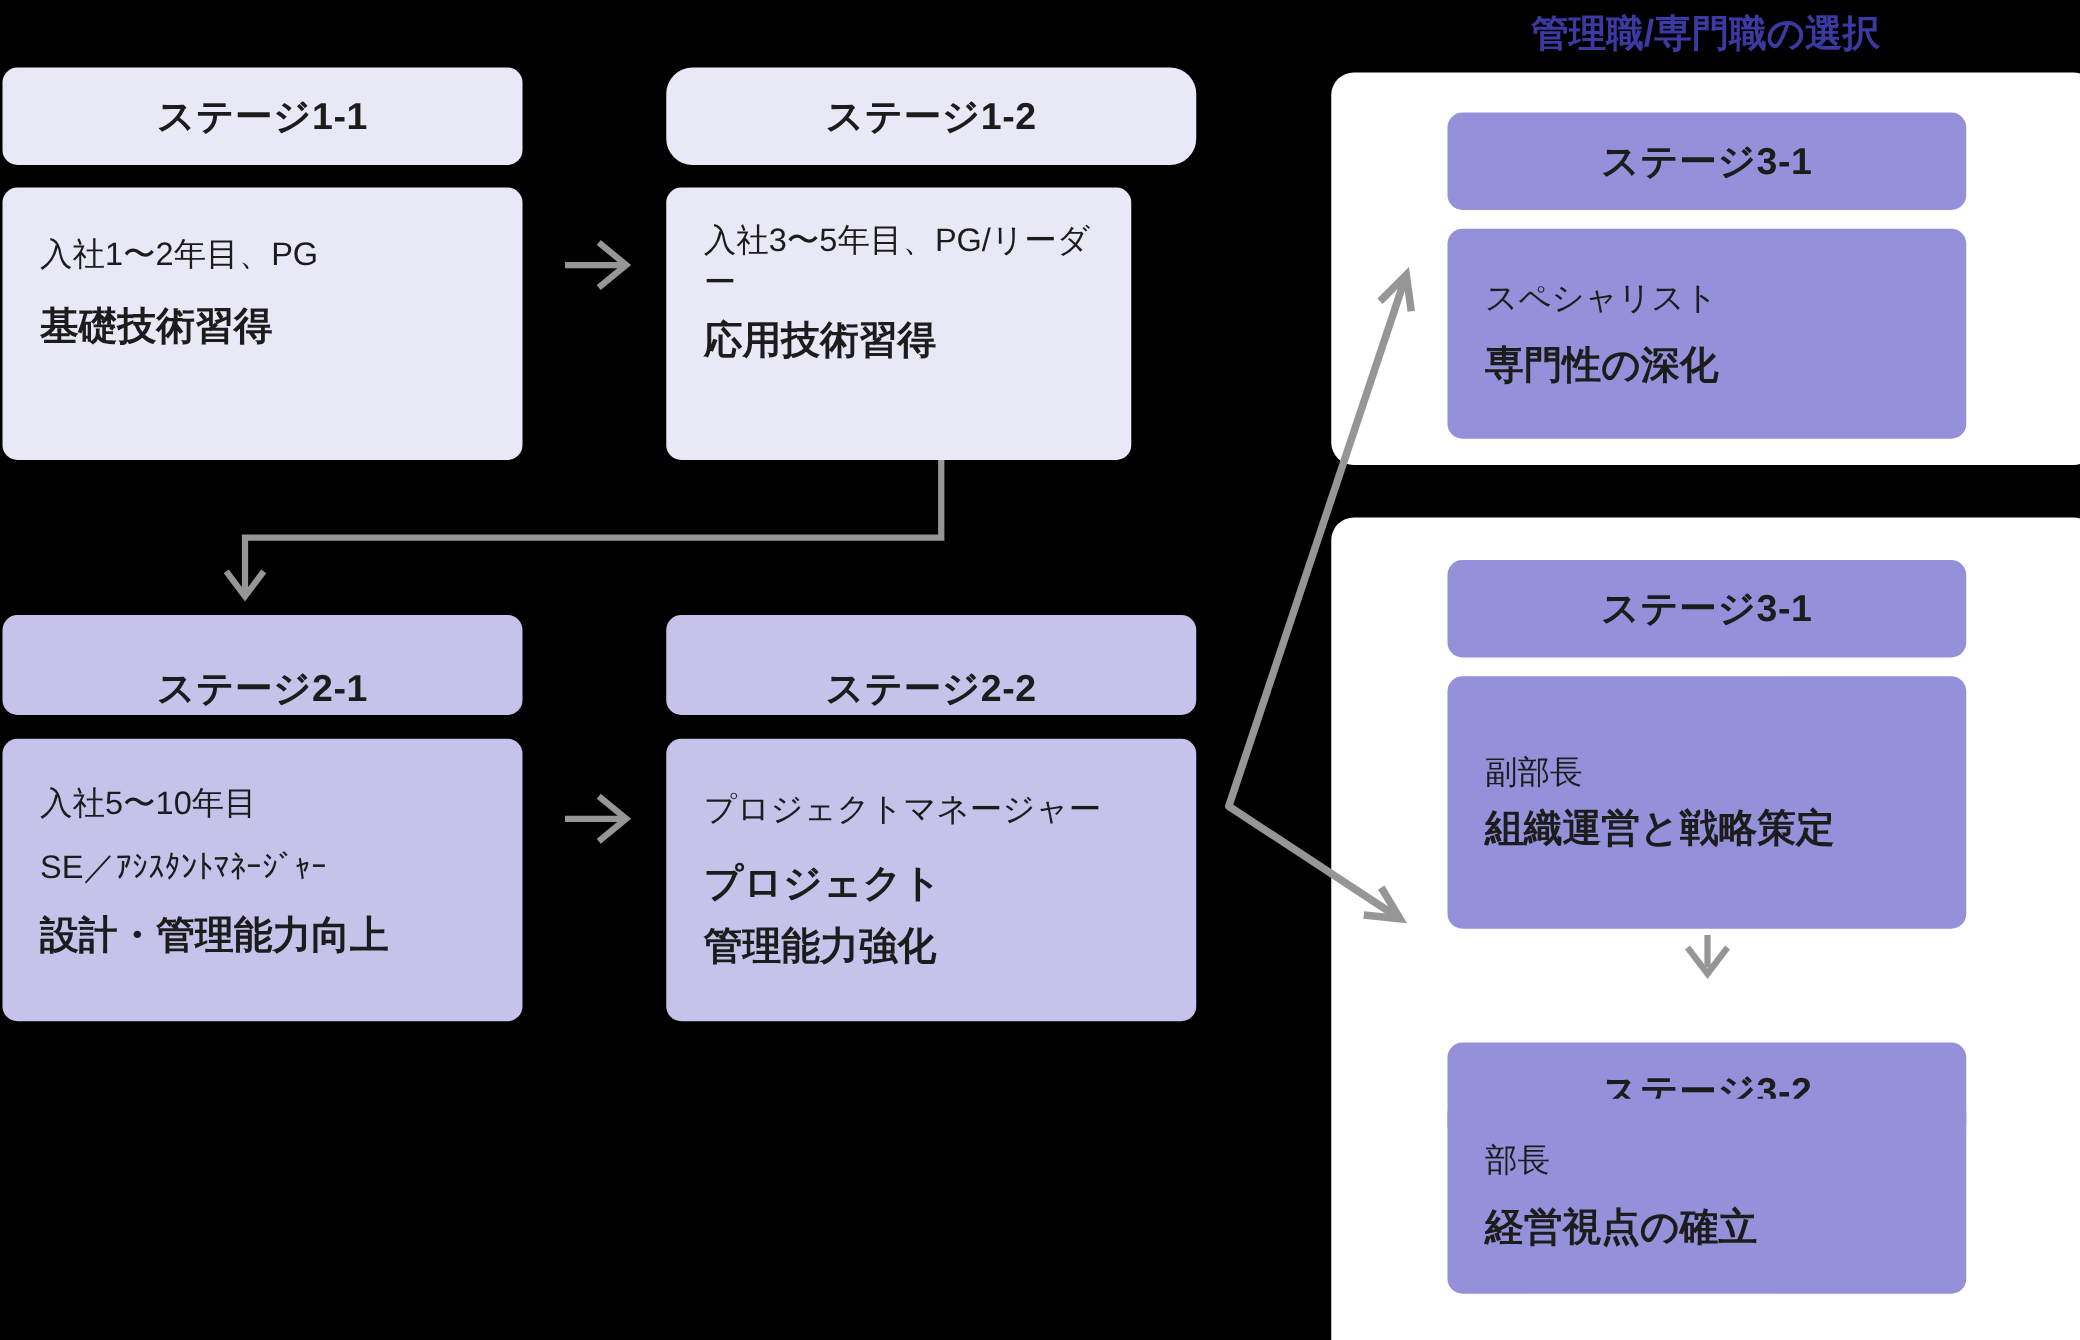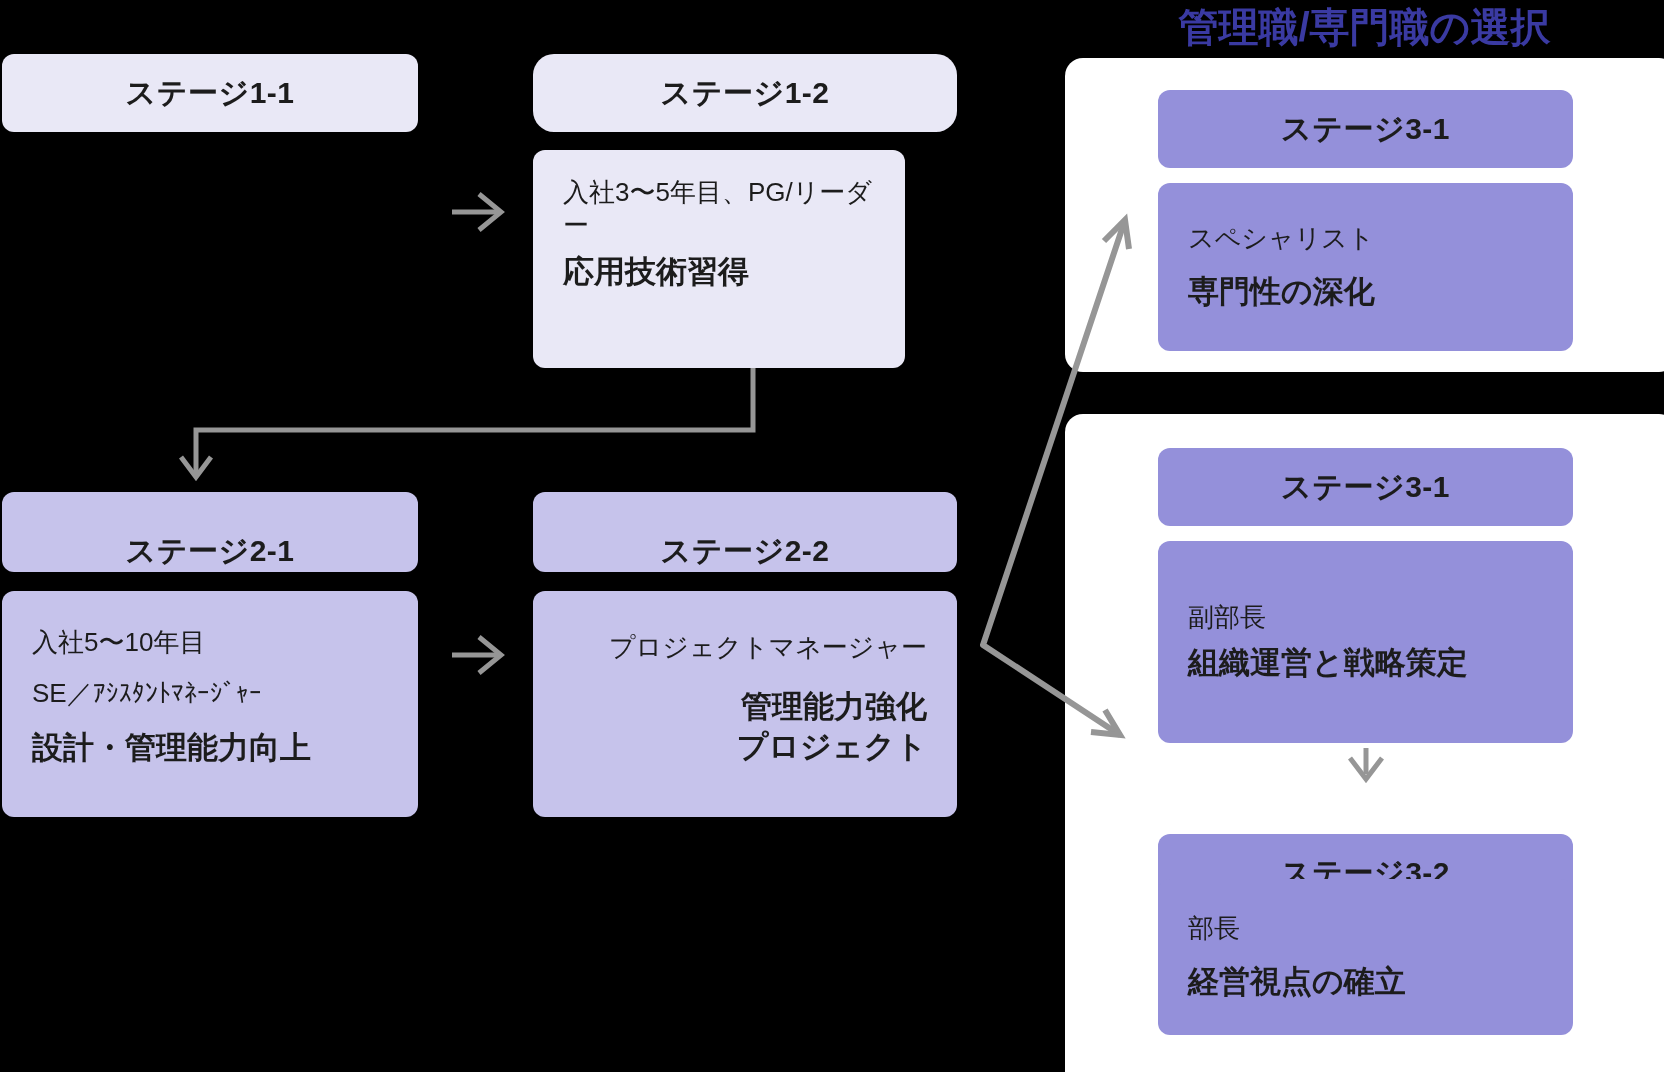--- a/index.html
+++ b/index.html
@@ -29,33 +29,37 @@
   }
   .card.s1{background:var(--stage1-fill,#e9e8f6);padding-bottom:50px;}
   .card.s2{background:var(--stage2-fill,#c6c3eb);}
   .card.s3{background:var(--stage3-fill,#9490da);}
   .role{font-size:26px;line-height:1.3;}
   .goal{font-size:31px;font-weight:700;line-height:1.3;}
   
   .panel{background:var(--panel-fill,#fff);border-radius:18px;}
   .diagram-title{
     display:flex;align-items:center;justify-content:center;
-    font-size:40px;font-weight:700;
+    font-size:30px;font-weight:700;
     color:var(--title-text,#3a3aa2);
   }
   svg.overlay{position:absolute;left:0;top:0;pointer-events:none;}
   .conn{stroke:var(--arrow,#969696);fill:none;}
 </style>
 </head>
 <body>
 
 <div id="stage" style="--background: #000000; --stage1-fill: #e9e8f6; --stage2-fill: #c6c3eb; --stage3-fill: #9490da; --panel-fill: #ffffff; --text: #1c1c1c; --title-text: #3a3aa2; --arrow: #969696;">
 
   <div class="abs hdr s1" style="left:2px;top:54px;width:416px;height:78px;">
     <span>ステージ1-1</span>
+  </div>
+  <div class="abs card s1" style="left:2px;top:150px;width:416px;height:218px;gap:20px;">
+    <div class="role">入社1〜2年目、PG</div>
+    <div class="goal">基礎技術習得</div>
   </div>
 
   <div class="abs hdr s1" style="left:533px;top:54px;width:424px;height:78px;border-radius:21px;">
     <span>ステージ1-2</span>
   </div>
   <div class="abs card s1" style="left:533px;top:150px;width:372px;height:218px;gap:9px;">
     <div class="role">入社3〜5年目、PG/リーダー</div>
     <div class="goal">応用技術習得</div>
   </div>
 
@@ -64,24 +68,24 @@
   </div>
   <div class="abs card s2" style="left:2px;top:591px;width:416px;height:226px;gap:17px;padding-bottom:14px;">
     <div class="role">入社5〜10年目</div>
     <div class="role">SE／ｱｼｽﾀﾝﾄﾏﾈｰｼﾞｬｰ</div>
     <div class="goal">設計・管理能力向上</div>
   </div>
 
   <div class="abs hdr s2" style="left:533px;top:492px;width:424px;height:80px;">
     <span>ステージ2-2</span>
   </div>
-  <div class="abs card s2" style="left:533px;top:591px;width:424px;height:226px;align-items:flex-end;">
+  <div class="abs card s2" style="left:533px;top:591px;width:424px;height:226px;">
     <div class="role" style="margin-bottom:22px;">プロジェクトマネージャー</div>
+    <div class="goal" style="margin-bottom:10px;">プロジェクト</div>
     <div class="goal">管理能力強化</div>
-    <div class="goal" style="margin-bottom:10px;">プロジェクト</div>
   </div>
 
   <div class="abs diagram-title" style="left:1065px;top:4px;width:599px;height:46px;">管理職/専門職の選択</div>
 
   <div class="abs panel" style="left:1065px;top:58px;width:612px;height:314px;"></div>
   <div class="abs hdr s3" style="left:1158px;top:90px;width:415px;height:78px;">
     <span>ステージ3-1</span>
   </div>
   <div class="abs card s3" style="left:1158px;top:183px;width:415px;height:168px;gap:16px;">
     <div class="role">スペシャリスト</div>

